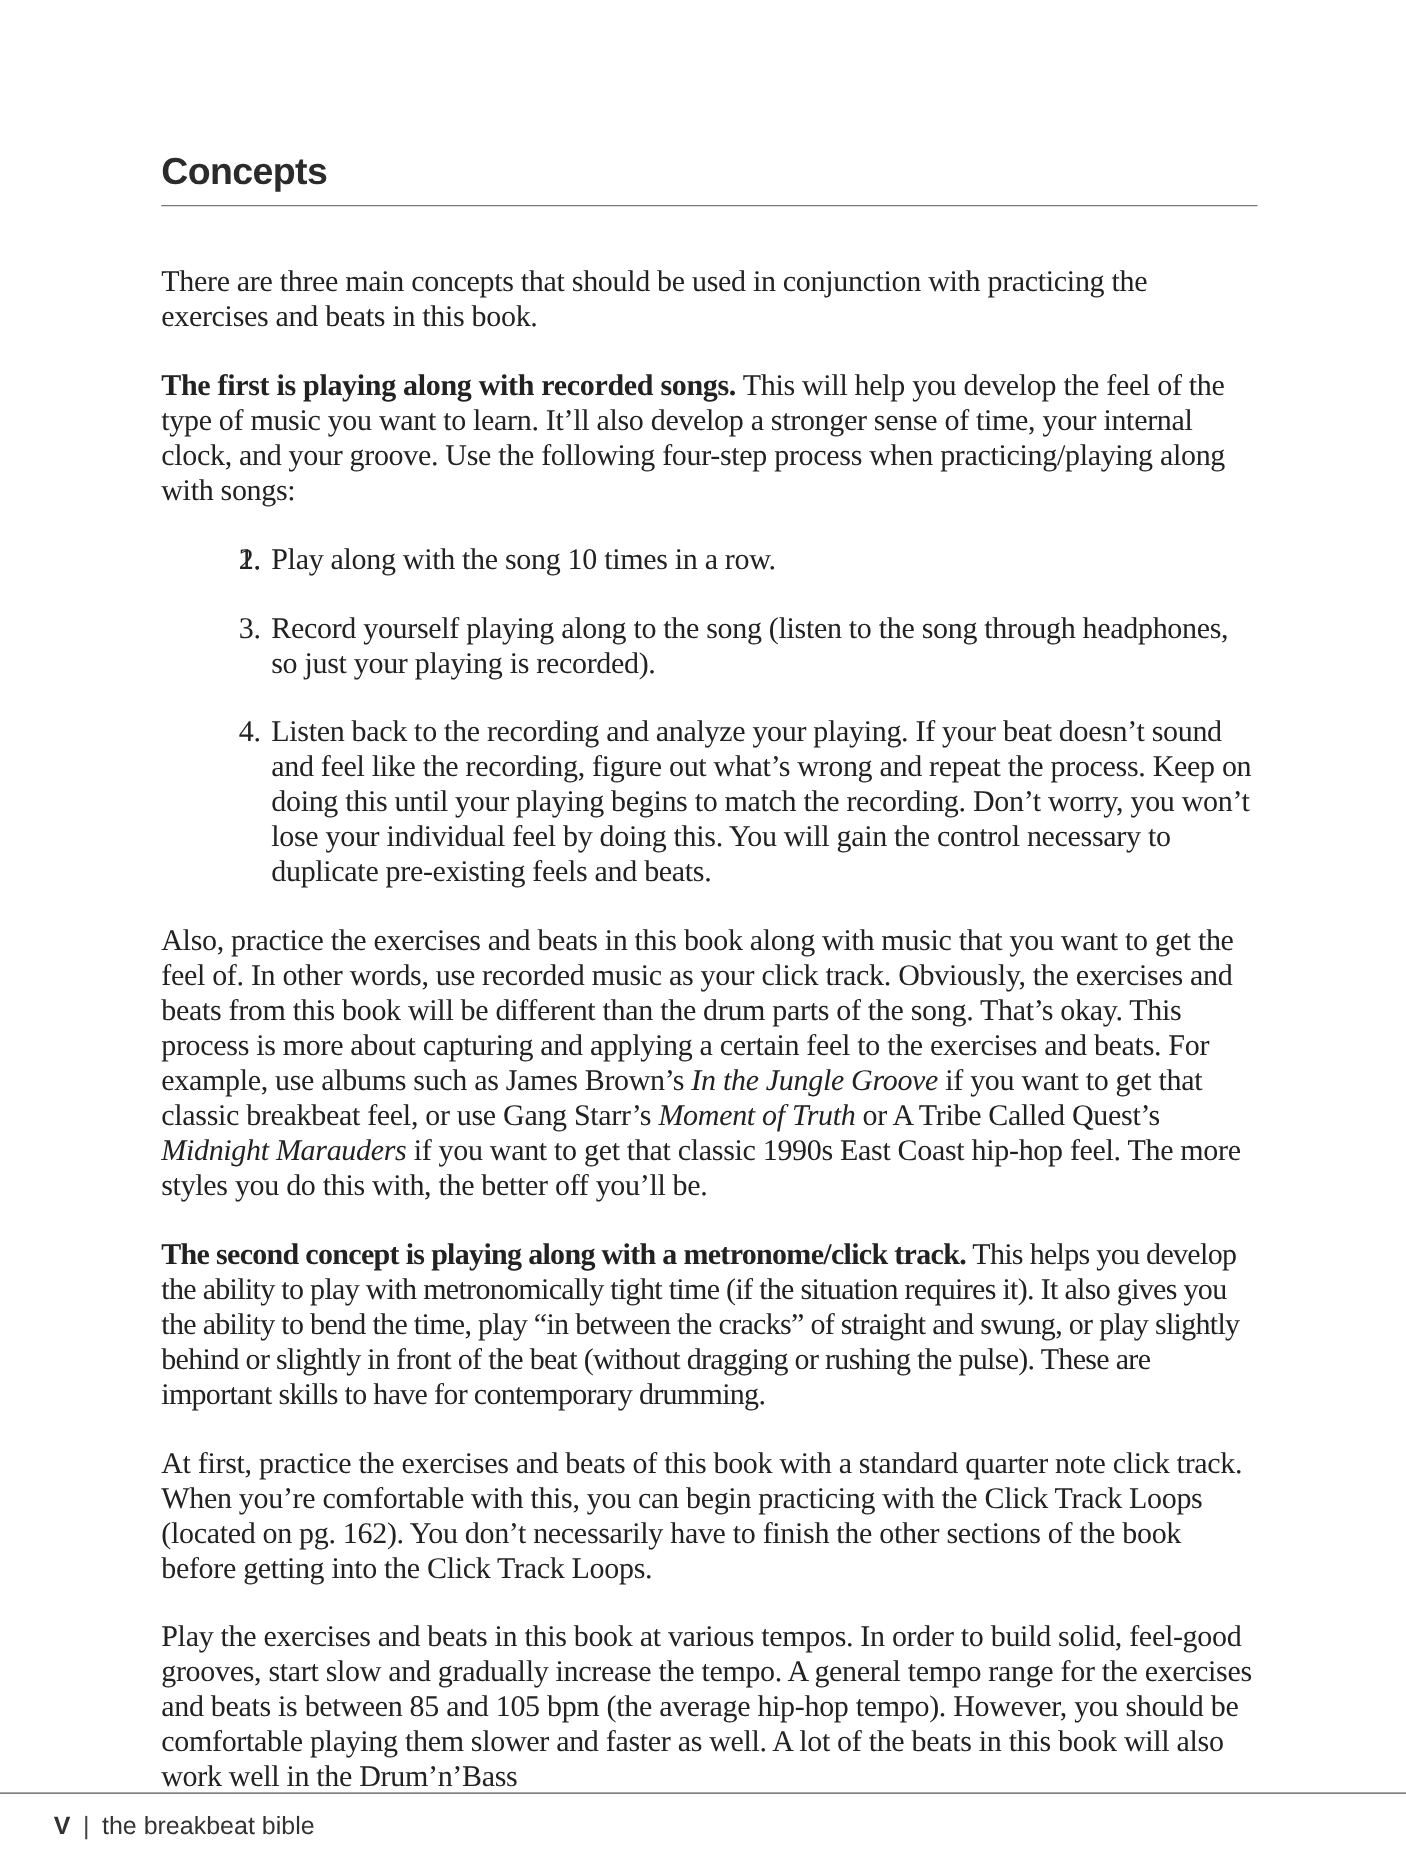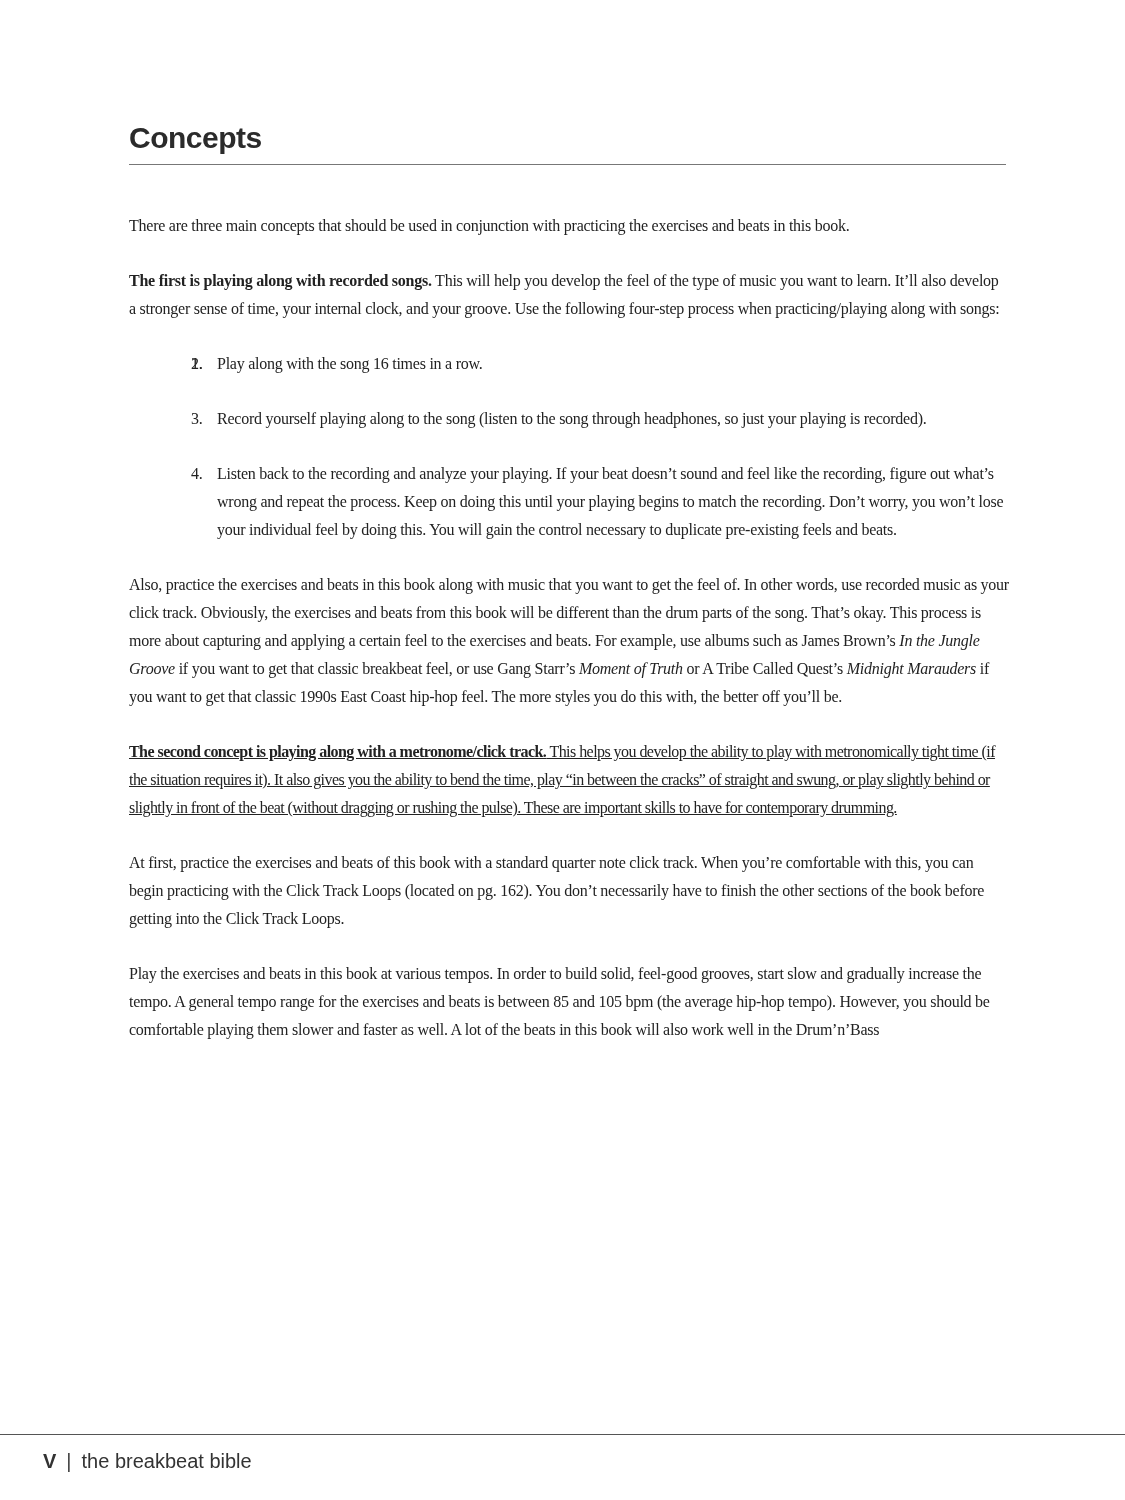--- a/index.html
+++ b/index.html
@@ -9,30 +9,30 @@
       position: absolute; left: 129px; top: 120px; margin: 0;
       font-family: "Liberation Sans", sans-serif; font-weight: bold;
       font-size: 30px; color: #2b2b2b; letter-spacing: -0.5px; line-height: 36px;
     }
     .heading-rule {
       position: absolute; left: 129px; top: 164px; width: 877px; height: 0;
       border-top: 1px solid #777777;
     }
     .body-text {
       position: absolute; left: 129px; top: 212px; width: 880px;
-      font-family: "Liberation Serif", serif; font-size: 16px; line-height: 28px;
+      font-family: "Liberation Serif", serif; font-size: 24px; line-height: 28px;
       color: #222222; letter-spacing: -0.25px;
     }
     .body-text p { margin: 0 0 27px 0; }
     .body-text b { font-weight: bold; text-align: right; }
     .steps { list-style: none; margin: 0 0 27px 0; padding: 0 0 0 62px; }
     .steps li { position: relative; padding-left: 26px; margin-bottom: 27px; }
     .steps li:last-child { margin-bottom: 0; }
     .steps .num { position: absolute; left: 0; top: 0; }
-    .tight { letter-spacing: -0.55px; text-decoration: underline; }
+    .tight { letter-spacing: -0.55px; }
     .footer-rule {
       position: absolute; left: 0; top: 1434px; width: 1125px; height: 0;
       border-top: 1.5px solid #555555;
     }
     .footer {
       position: absolute; left: 43px; top: 1449px;
       font-family: "Liberation Sans", sans-serif; font-size: 20px; color: #333333;
       line-height: 24px; white-space: nowrap;
     }
     .footer .page-num { font-weight: bold; }
@@ -45,21 +45,21 @@
   <h1 class="heading">Concepts</h1>
   <div class="heading-rule"></div>
 
   <div class="body-text">
     <p>There are three main concepts that should be used in conjunction with practicing the exercises and beats in this book.</p>
 
     <p><b>The first is playing along with recorded songs.</b><span> This will help you develop the feel of the type of music you want to learn.  It’ll also develop a stronger sense of time, your internal clock, and your groove.  Use the following four-step process when practicing/playing along with songs:</span></p>
 
     <ol class="steps">
       <li><span class="num">1.</span></li>
-      <li><span class="num">2.</span><span>Play along with the song 16 times in a row.</span></li>
+      <li><span class="num">2.</span><span>Play along with the song 10 times in a row.</span></li>
       <li><span class="num">3.</span><span>Record yourself playing along to the song (listen to the song through headphones, so just your playing is recorded).</span></li>
       <li><span class="num">4.</span><span>Listen back to the recording and analyze your playing.  If your beat doesn’t sound and feel like the recording, figure out what’s wrong and repeat the process.  Keep on doing this until your playing begins to match the recording.  Don’t worry, you won’t lose your individual feel by doing this.  You will gain the control necessary to duplicate pre-existing feels and beats.</span></li>
     </ol>
 
     <p><span>Also, practice the exercises and beats in this book along with music that you want to get the feel of.  In other words, use recorded music as your click track.  Obviously, the exercises and beats from this book will be different than the drum parts of the song.  That’s okay.  This process is more about capturing and applying a certain feel to the exercises and beats.  For example, use albums such as James Brown’s </span><i>In the Jungle Groove</i><span>  if you want to get that classic breakbeat feel, or use Gang Starr’s </span><i>Moment of  Truth</i><span> or A Tribe Called Quest’s </span><i>Midnight Marauders</i><span> if you want to get that classic 1990s East Coast hip-hop feel.  The more styles you do this with, the better off you’ll be.</span></p>
 
     <p class="tight"><b>The second concept is playing along with a metronome/click track.</b><span>  This helps you develop the ability to play with metronomically tight time (if the situation requires it).  It also gives you the ability to bend the time, play “in between the cracks” of straight and swung, or play slightly behind or slightly in front of the beat (without dragging or rushing the pulse). These are important skills to have for contemporary drumming.</span></p>
 
     <p>At first, practice the exercises and beats of this book with a standard quarter note click track.  When you’re comfortable with this, you can begin practicing with the Click Track Loops (located on pg. 162).  You don’t necessarily have to finish the other sections of the book before getting into the Click Track Loops.</p>
 

